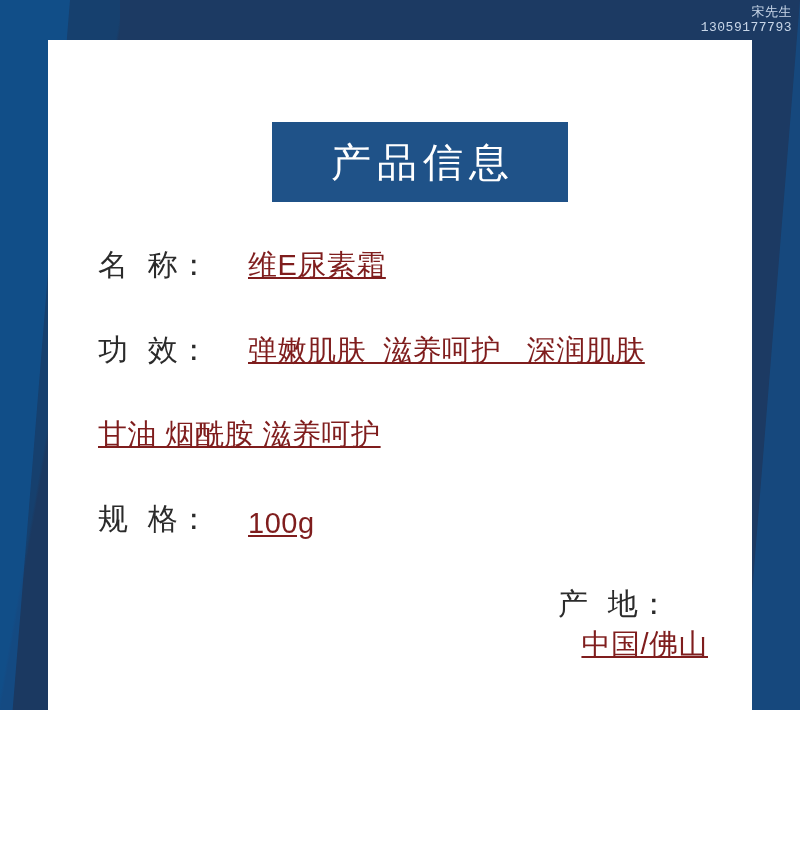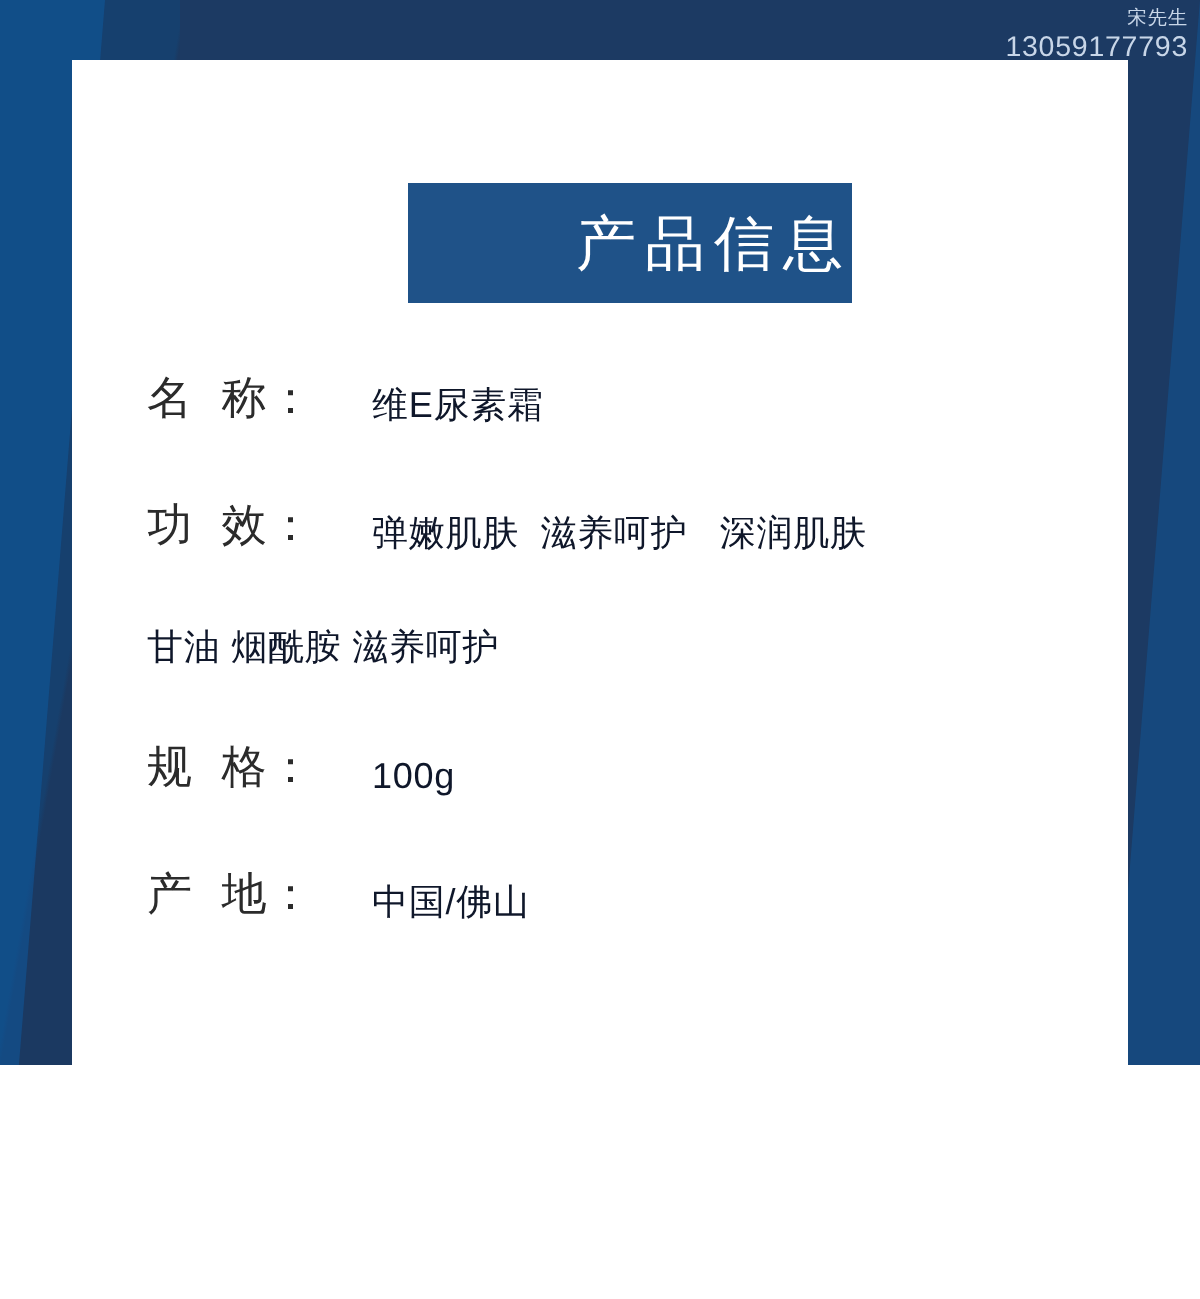--- a/index.html
+++ b/index.html
@@ -69,22 +69,23 @@
     line-height: 1.25;
     z-index: 30;
   }
   .watermark .wm-name {
     color: #c8d6e8;
     font-size: 13px;
     letter-spacing: 0.5px;
   }
   .watermark .wm-phone {
     color: #c8d6e8;
-    font-size: 19px;
+    font-size: 13px;
     letter-spacing: 0.5px;
+    font-family: Liberation Mono, monospace;
   }
 
   
   .card {
     position: absolute;
     left: 48px;
     top: 40px;
     width: 704px;
     height: 816px;
     background: #ffffff;
@@ -93,21 +94,21 @@
 
   .title-banner {
     position: absolute;
     left: 224px;
     top: 82px;
     width: 296px;
     height: 80px;
     background: #1f5288;
     display: flex;
     align-items: center;
-    justify-content: flex-end;
+    justify-content: center;
   }
   .title-banner .title-text {
     color: #ffffff;
     font-size: 40px;
     letter-spacing: 6px;
     font-weight: 500;
     padding-left: 6px;
   }
 
   .spec-list {
@@ -117,37 +118,39 @@
     width: 610px;
   }
 
   .spec-row {
     display: flex;
     align-items: flex-end;
     margin-bottom: 44px;
   }
   .spec-row:last-child {
     margin-bottom: 12px;
+    flex-direction: column;
   }
 
   .spec-label {
     flex: 0 0 auto;
     width: 150px;
     color: #2b2b2b;
     font-size: 30px;
     letter-spacing: 1px;
     white-space: pre;
   }
 
   .spec-value {
     flex: 1 1 auto;
-    color: #0f172a;
-    font-size: 24px;
+    color: #7f1d1d;
+    font-size: 29px;
     letter-spacing: 0.5px;
     white-space: pre;
+    text-decoration: underline;
   }
 </style>
 </head>
 <body>
 
 <div class="poster">
 
   <div class="bg-diagonal-left"></div>
   <div class="bg-diagonal-right"></div>
 

